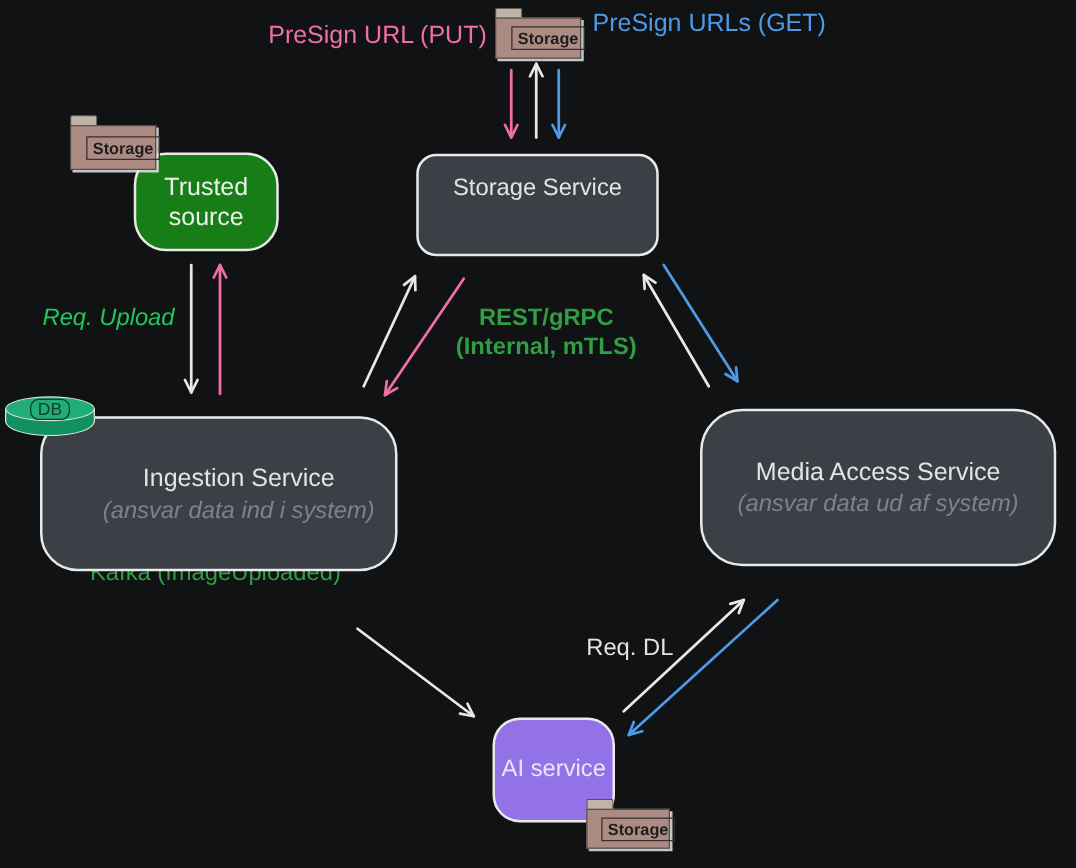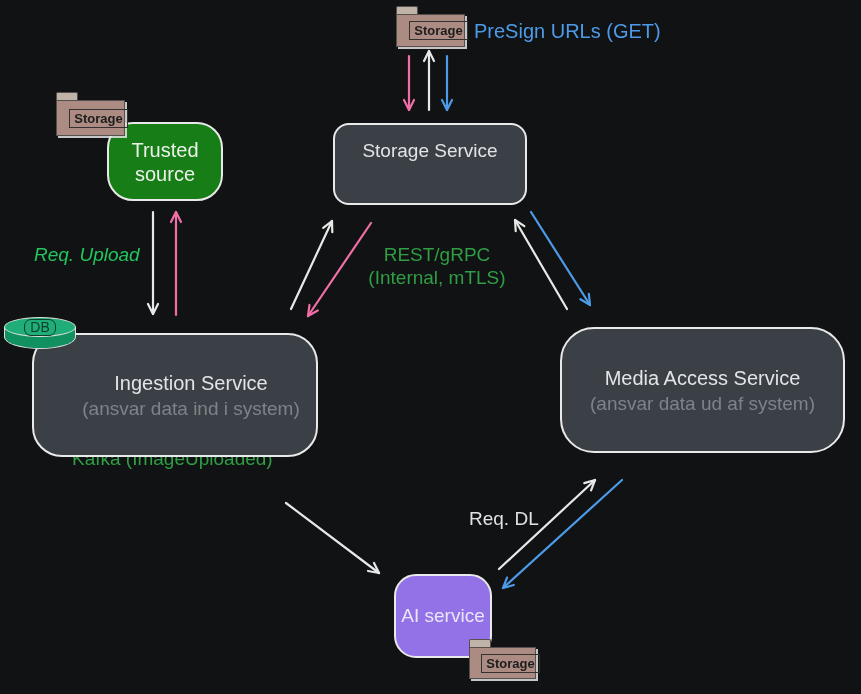--- a/index.html
+++ b/index.html
@@ -27,21 +27,21 @@
         justify-content:center;text-align:center;}
   .node-storage{left:333px;top:123px;width:194px;height:82px;border-radius:16px;
         justify-content:flex-start;padding-top:15px;font-size:19px;}
   .node-trusted{left:107px;top:122px;width:116px;height:79px;border-radius:26px;
         background:var(--green-node);color:#ecf2ea;font-size:20px;line-height:24px;padding:0 10px;align-items:center;}
   .node-ingestion{left:32px;top:333px;width:286px;height:124px;border-radius:30px;padding-left:32px;}
   .node-media{left:560px;top:327px;width:285px;height:126px;border-radius:34px;}
   .node-ai{left:394px;top:574px;width:98px;height:84px;border-radius:22px;
         background:var(--purple-node);color:#eae6f7;font-size:19px;}
   .node-title{font-size:20px;color:var(--node-title);line-height:26px;}
-  .node-subtitle{font-size:19px;color:var(--node-subtitle);line-height:25px;}
+  .node-subtitle{font-size:19px;color:var(--node-subtitle);line-height:25px;font-style:italic;}
 
   .folder{position:absolute;}
   .folder-tab{position:absolute;left:0;top:0;width:22px;height:12px;background:var(--folder-tab);
         border:1.5px solid var(--folder-border);border-bottom:none;border-radius:2px 2px 0 0;}
   .folder-body{position:absolute;left:0;top:8px;right:0;bottom:0;background:var(--folder-fill);
         border:1.5px solid var(--folder-border);box-shadow:2px 2px 0 rgba(230,230,230,.85);
         display:flex;align-items:center;justify-content:center;padding-left:16px;}
   .folder-label{font-size:13px;font-weight:bold;color:var(--folder-text);
         border:1.5px solid #353130;padding:0 4px;line-height:17px;}
   .folder-top{left:396px;top:6px;width:69px;height:41px;}
@@ -51,23 +51,23 @@
   .db{position:absolute;left:4px;top:317px;width:72px;height:34px;z-index:3;}
   .db-body{position:absolute;left:0;top:10px;width:72px;height:22px;background:var(--db-fill);
         border:1.5px solid #dedede;border-top:none;border-radius:0 0 36px 36px / 0 0 12px 12px;}
   .db-top{position:absolute;left:0;top:0;width:72px;height:20px;background:var(--db-top);
         border:1.5px solid #dedede;border-radius:50%;display:flex;align-items:center;justify-content:center;}
   .db-label{font-size:14px;color:#0d3d2c;border:1.5px solid #0d3d2c;border-radius:7px;
         padding:0 5px;line-height:15px;}
 
   .edge-label{position:absolute;white-space:nowrap;}
   .lbl-presign-put{left:212px;top:17px;width:180px;text-align:center;color:var(--pink);font-size:20px;}
-  .lbl-presign-get{left:474px;top:20px;width:182px;text-align:center;color:var(--blue);font-size:20px;}
+  .lbl-presign-get{left:474px;top:8px;width:182px;text-align:center;color:var(--blue);font-size:20px;}
   .lbl-req-upload{left:34px;top:244px;color:#22c55e;font-size:19px;font-style:italic;}
-  .lbl-rest{left:357px;top:243px;width:160px;text-align:center;color:var(--green);font-size:19px;line-height:23px;}
+  .lbl-rest{left:357px;top:243px;width:160px;text-align:center;color:var(--green);font-size:19px;line-height:23px;font-weight:bold;}
   .lbl-rest span{display:block;}
   .lbl-kafka{left:72px;top:448px;color:var(--green);font-size:19px;}
   .lbl-req-dl{left:469px;top:508px;color:#e2e2e2;font-size:19px;}
 </style>
 </head>
 <body>
 
 <div class="canvas">
 
   <svg class="arrow-layer" viewBox="0 0 861 694">
@@ -108,20 +108,21 @@
       <span class="folder-label">Storage</span>
     </div>
   </div>
   <div class="folder folder-bottom">
     <div class="folder-tab"></div>
     <div class="folder-body">
       <span class="folder-label">Storage</span>
     </div>
   </div>
 
+  <div class="edge-label lbl-presign-put">PreSign URL (PUT)</div>
   <div class="edge-label lbl-presign-get">PreSign URLs (GET)</div>
   <div class="edge-label lbl-req-upload">Req. Upload</div>
   <div class="edge-label lbl-rest">
     <span>REST/gRPC</span>
     <span>(Internal, mTLS)</span>
   </div>
   <div class="edge-label lbl-kafka">Kafka (ImageUploaded)</div>
   <div class="edge-label lbl-req-dl">Req. DL</div>
 
   <div class="node node-trusted">

